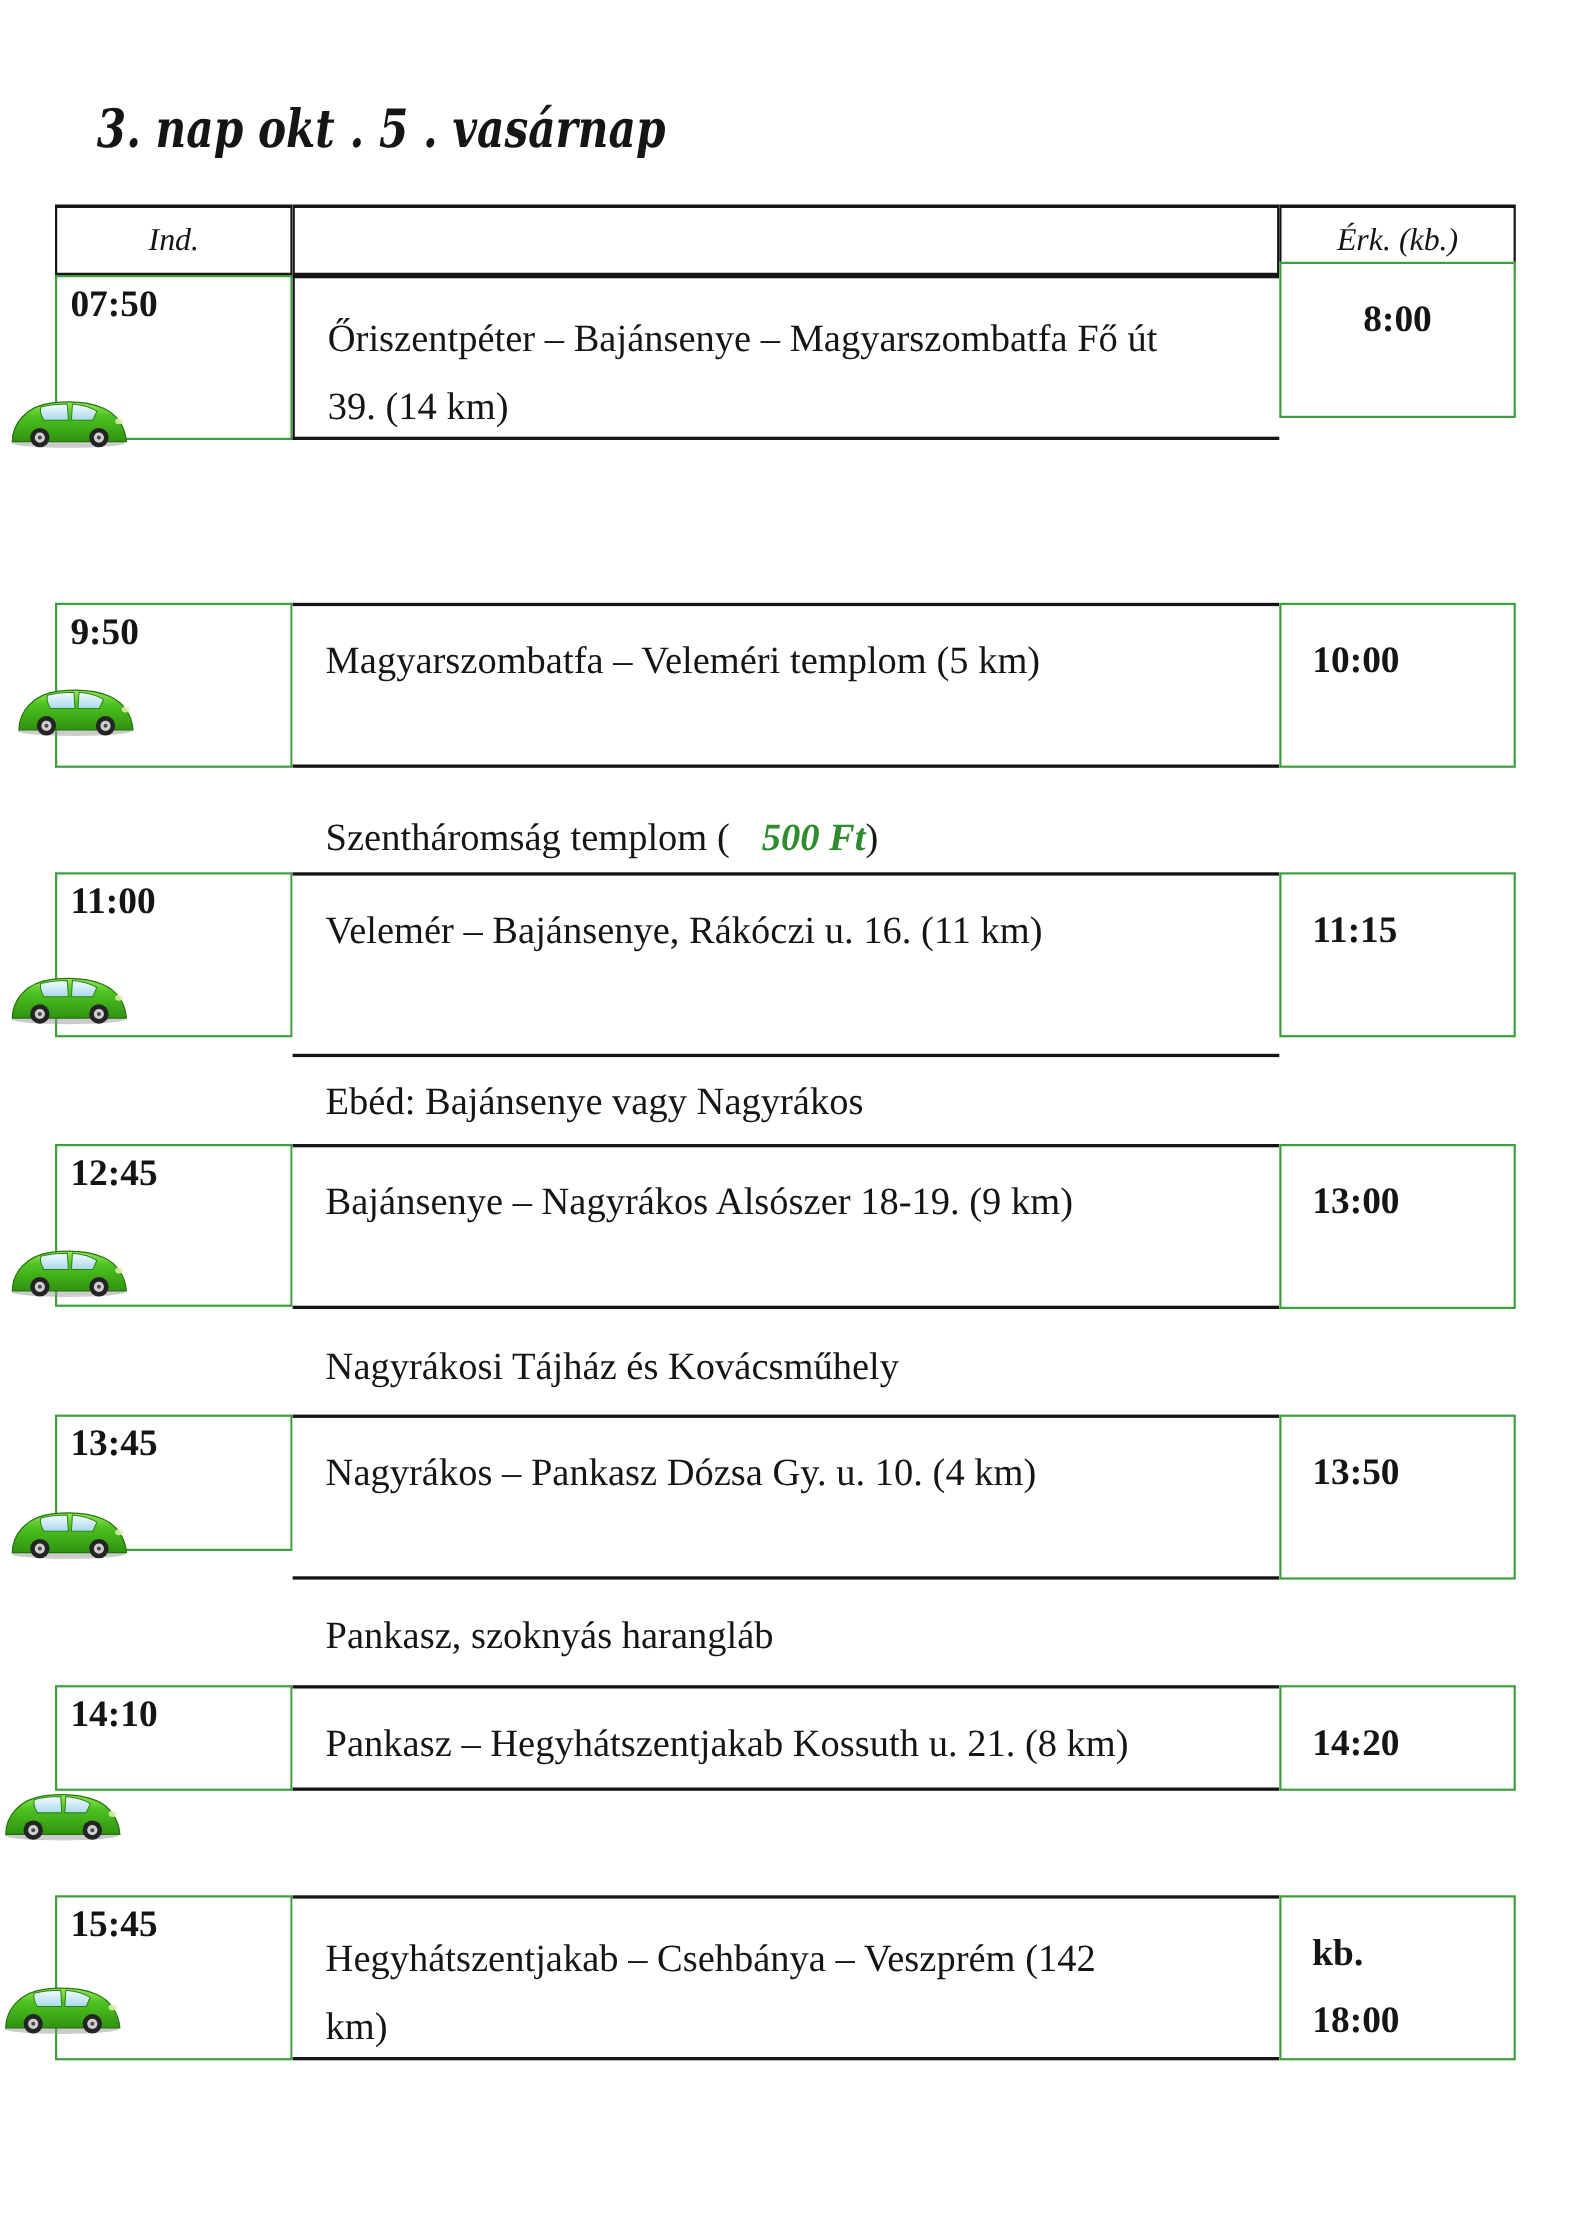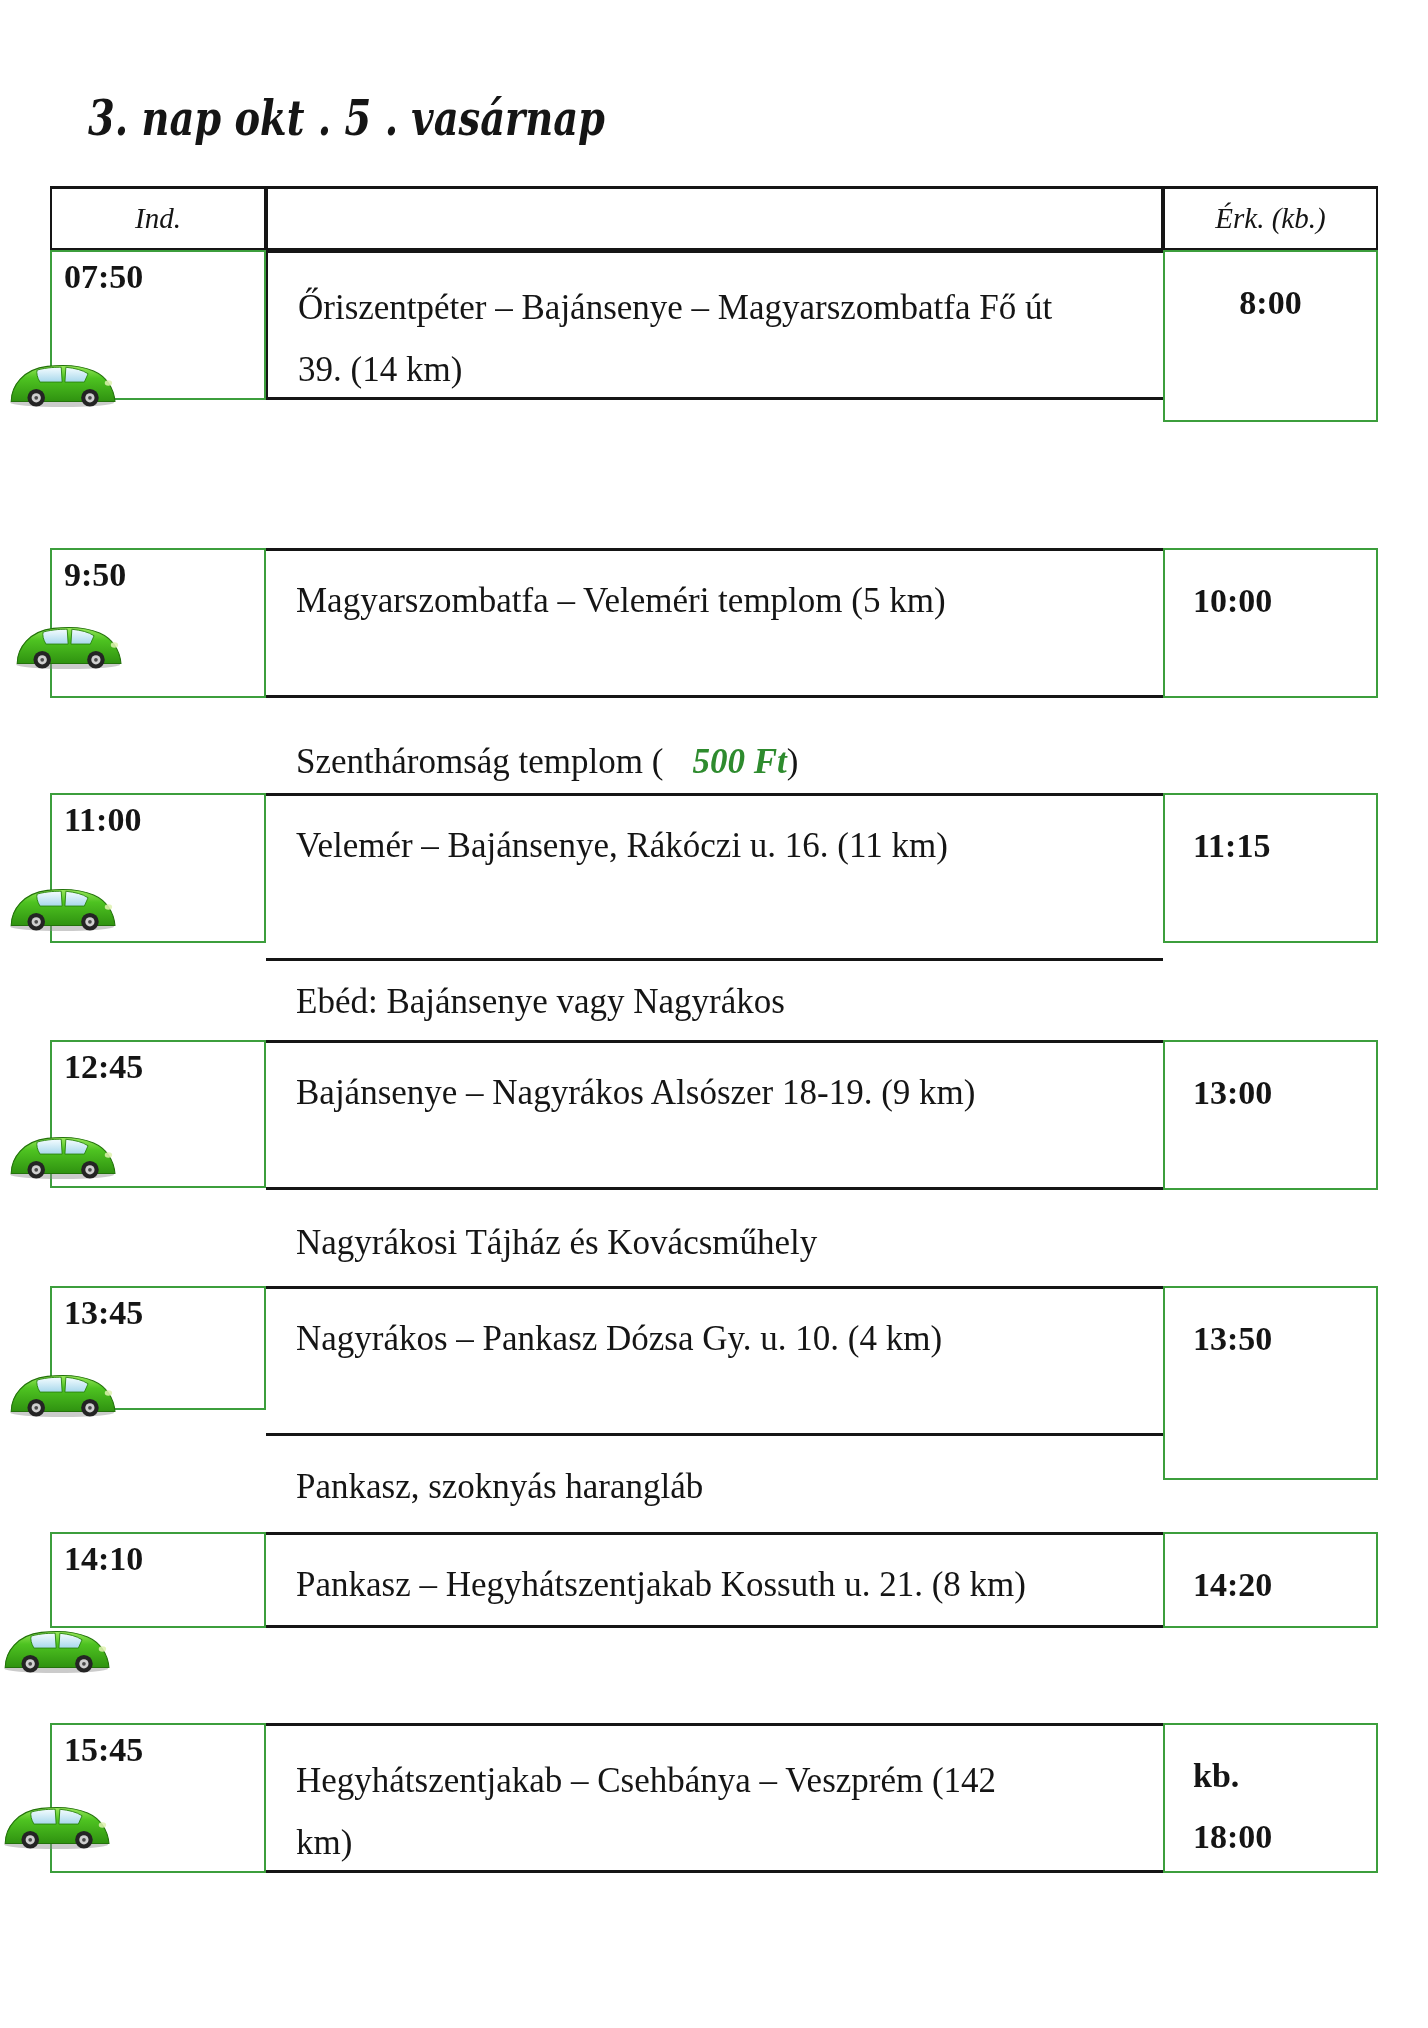--- a/index.html
+++ b/index.html
@@ -102,21 +102,21 @@
     <div class="cell col-dep hcell" style="top:186px;height:64px">Ind.</div>
     <div class="cell col-route hcell" style="top:186px;height:64px"></div>
     <div class="cell col-arr hcell" style="top:186px;height:64px">Érk. (kb.)</div>
   </div>
 
   <div>
     <div class="cell col-dep row-cell-green dep-time" style="top:250px;height:150px">07:50</div>
     <div class="cell col-route row-cell-mid two-line mid-black-left" style="top:250px;height:150px">
       <span class="route-limit-1">Őriszentpéter – Bajánsenye – Magyarszombatfa Fő út 39. (14 km)</span>
     </div>
-    <div class="cell col-arr row-cell-green arr-time arr-center" style="top:250px;height:172px">8:00</div>
+    <div class="cell col-arr row-cell-green arr-time arr-center" style="top:238px;height:142px">8:00</div>
   </div>
   <span class="car" style="left:8px;top:358px">
     <svg viewBox="0 0 120 54">
         <use href="#car-shape"></use>
       </svg>
   </span>
 
   <div>
     <div class="cell col-dep row-cell-green dep-time" style="top:548px;height:150px">9:50</div>
     <div class="cell col-route row-cell-mid" style="top:548px;height:150px">
@@ -163,21 +163,21 @@
   </span>
   <div class="note" style="top:1216px">
     <span>Nagyrákosi Tájház és Kovácsműhely</span>
   </div>
 
   <div>
     <div class="cell col-dep row-cell-green dep-time" style="top:1286px;height:124px">13:45</div>
     <div class="cell col-route row-cell-mid" style="top:1286px;height:150px">
       <span>Nagyrákos – Pankasz Dózsa Gy. u. 10. (4 km)</span>
     </div>
-    <div class="cell col-arr row-cell-green arr-time" style="top:1286px;height:194px">13:50</div>
+    <div class="cell col-arr row-cell-green arr-time" style="top:1286px;height:150px">13:50</div>
   </div>
   <span class="car" style="left:8px;top:1368px">
     <svg viewBox="0 0 120 54">
         <use href="#car-shape"></use>
       </svg>
   </span>
   <div class="note" style="top:1460px">
     <span>Pankasz, szoknyás harangláb</span>
   </div>
 

